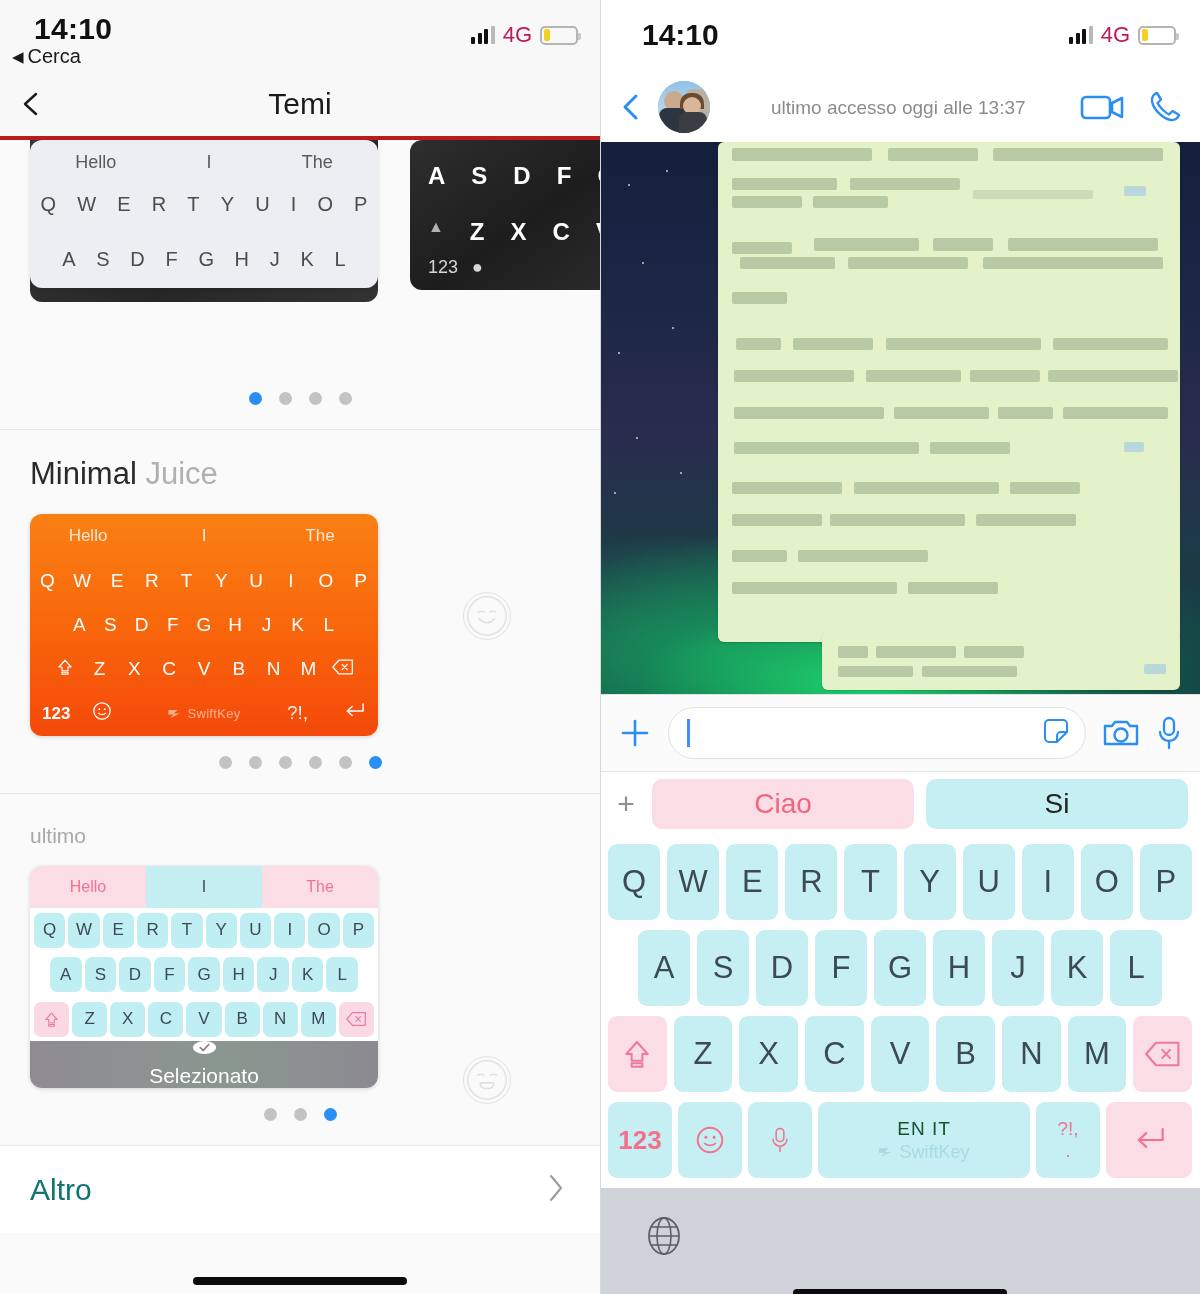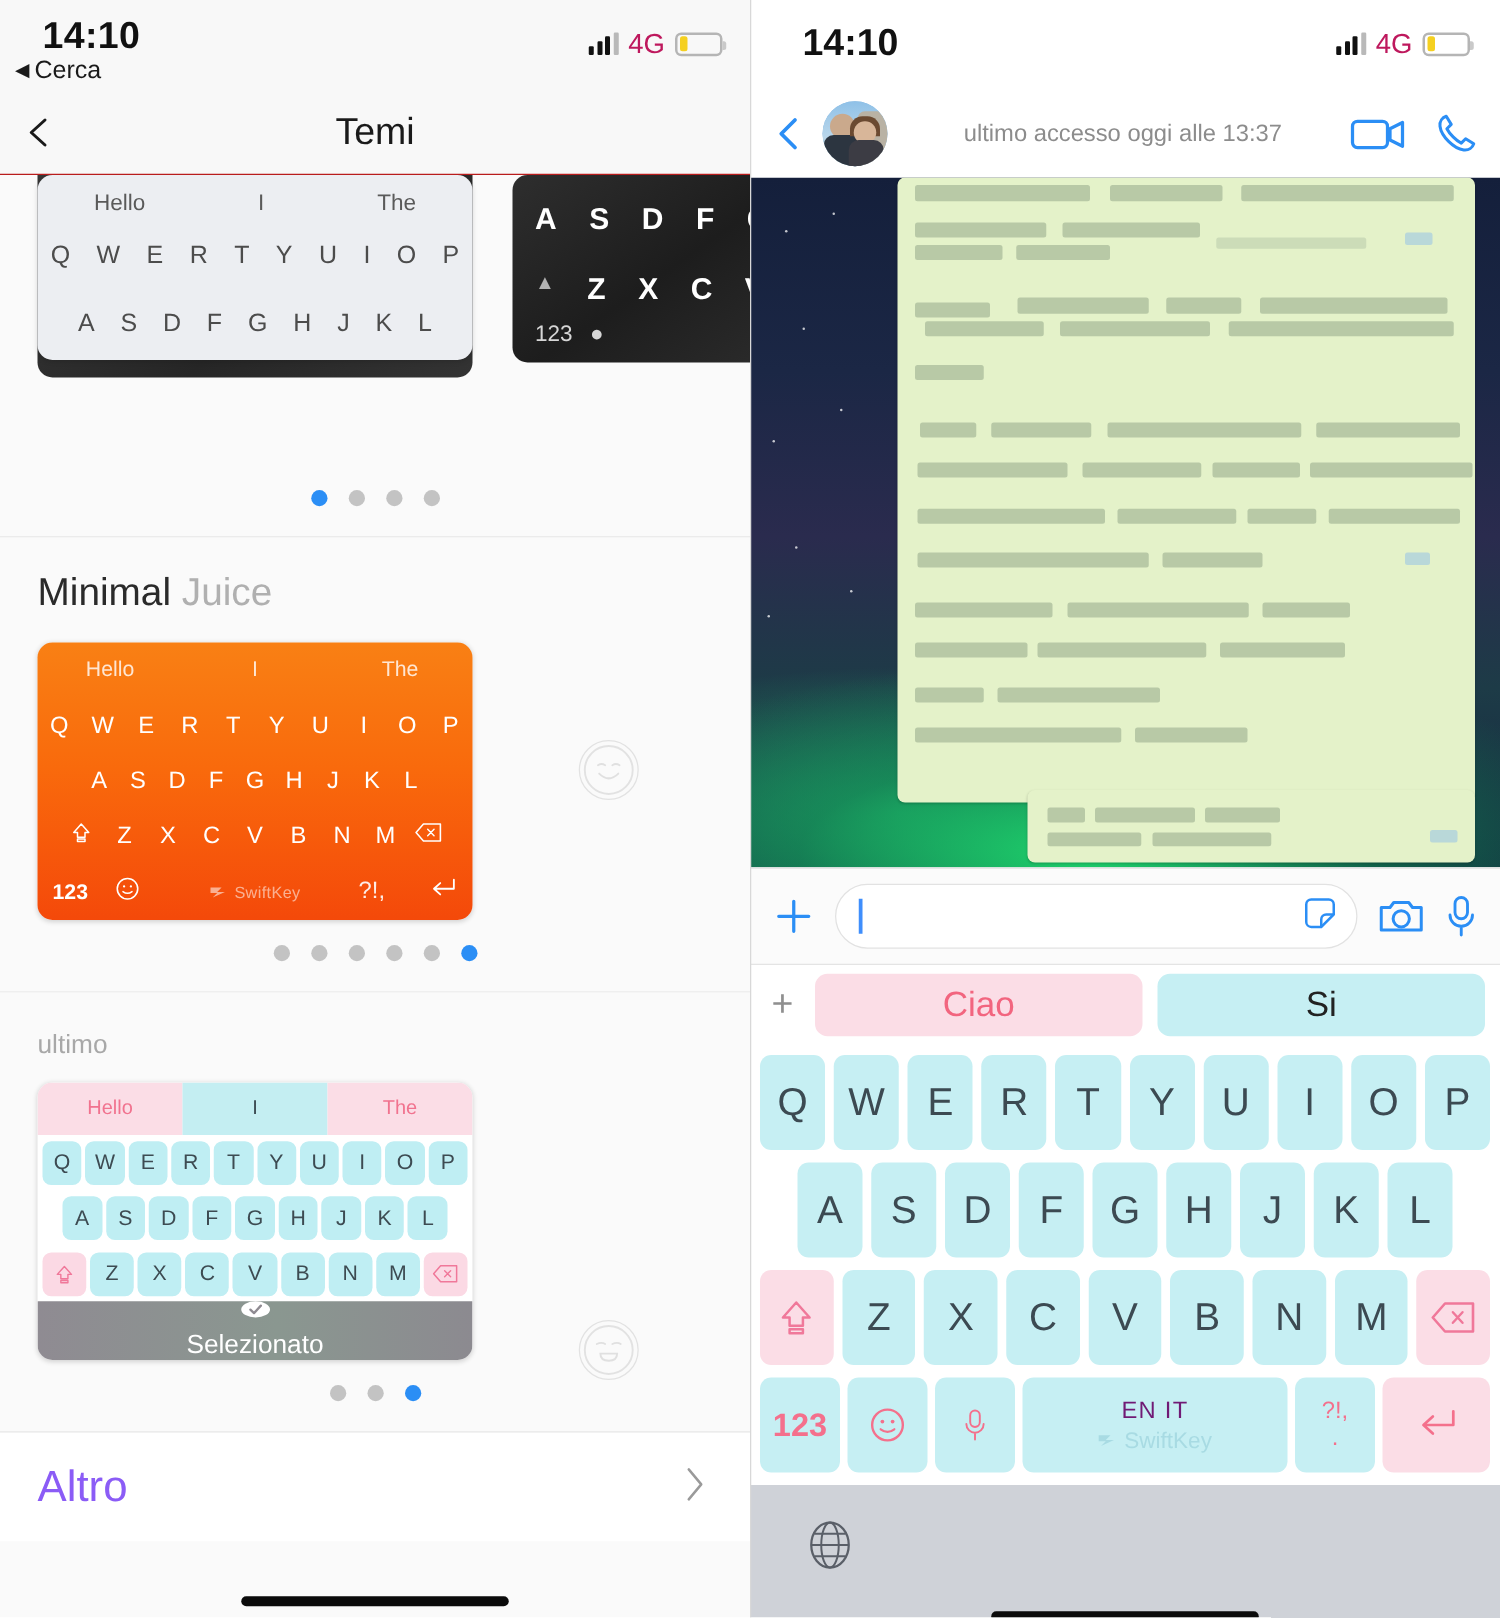--- a/index.html
+++ b/index.html
@@ -38,21 +38,21 @@
   .bars i { display:block; width: 4px; background: #111; border-radius: 1px; }
   .bars i:nth-child(1){height:7px}.bars i:nth-child(2){height:11px}
   .bars i:nth-child(3){height:15px}.bars i:nth-child(4){height:18px;background:#b9b9b9}
   .net { font-size: 22px; color: #be185d; font-weight: 400; }
   .battery { position: relative; width: 38px; height: 19px; border: 2px solid #b5b5b5; border-radius: 5px; }
   .battery::after { content:""; position:absolute; right:-5px; top:5px; width:3px; height:7px; background:#c9c9c9; border-radius:0 2px 2px 0;}
   .battery .lvl { position:absolute; left:1.5px; top:1.5px; bottom:1.5px; width:6px; background:#f5d020; border-radius:2px;}
 
   .navbar {
     position: relative; height: 68px; background: #f8f8f8;
-    border-bottom: 1px solid #b91c1c;
+    border-bottom: 4px solid #b91c1c;
     display: flex; align-items: center; justify-content: center;
   }
   .nav-title { font-size: 30px; color: #1a1a1a; font-weight: 400; }
   .nav-back {
     position: absolute; left: 16px; top: 50%; transform: translateY(-50%);
     width: 30px; height: 30px;
   }
   .nav-back svg { width: 30px; height: 30px; display:block; }
 
   .scroll-area { position: relative; height: 1154px; background:#fafafa; overflow: hidden; }
@@ -157,21 +157,21 @@
     position: absolute; width: 48px; height: 48px; border-radius: 50%;
     border: 1.6px solid #e2e2e2;
   }
   .emoji-ghost svg { width: 100%; height: 100%; display: block; }
 
   .row-altro {
     position: relative; height: 88px; background: #fff;
     display: flex; align-items: center; padding: 0 30px;
     border-top: 1px solid #e6e6e6;
   }
-  .row-altro .lbl { font-size: 35px; color: #8b5cf6; }
+  .row-altro .lbl { font-size: 30px; color: #0f766e; }
   .row-altro .chev { position:absolute; right: 34px; top: 50%; transform: translateY(-50%); }
   .home-indicator {
     position: absolute; bottom: 9px; left: 50%; transform: translateX(-50%);
     width: 214px; height: 8px; background: #0b0b0b; border-radius: 5px;
   }
 
   
   .panel-right { position: relative; width: 600px; height: 1294px; background:#fff; overflow:hidden; }
   .r-statusbar { position: relative; height: 72px; background:#fff; }
   .r-time { position:absolute; left: 42px; top: 18px; font-size: 30px; font-weight:bold; color:#111; }
@@ -251,21 +251,21 @@
   }
   .krow.r2 { padding: 0 34px; }
   .key.pinkk { background: #fbdde6; }
   .key.pinkk svg { display:block; }
   .krow.r4 { gap: 6px; margin-bottom: 4px; }
   .key.small { flex: none; width: 64px; height: 76px; font-size: 26px; color:#f4708c; font-weight: bold; }
   .key.space {
     flex: 1; background: #c6eff3; flex-direction: column; gap: 2px;
     justify-content: center;
   }
-  .key.space .lang { font-size: 19px; color: #701a75; letter-spacing: 1px; }
+  .key.space .lang { font-size: 19px; color: #14532d; letter-spacing: 1px; }
   .key.space .brand { font-size: 18px; color: #a8dbe3; display:flex; align-items:center; gap:4px;}
   .key.punc { flex: none; width: 64px; font-size: 19px; color:#f4708c; line-height:1.15; flex-direction:column;}
   .key.ret { flex: none; width: 86px; }
 
   .kb-bottom {
     position: relative; height: 119px; background: #cfd2d8;
     display: flex; align-items: flex-start;
   }
   .globe { margin: 26px 0 0 42px; }
   .globe svg { display:block; }

